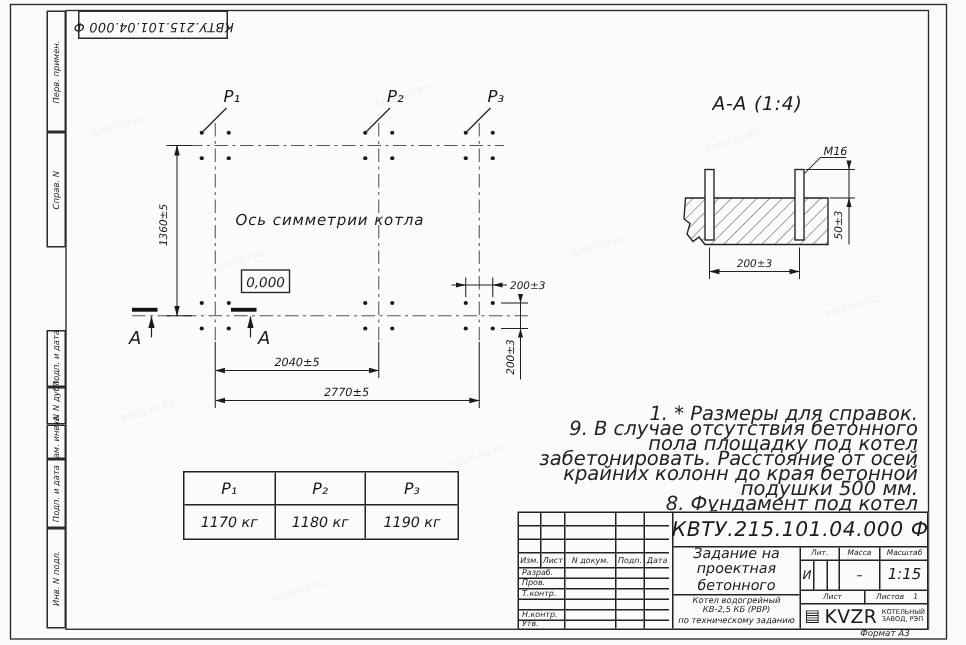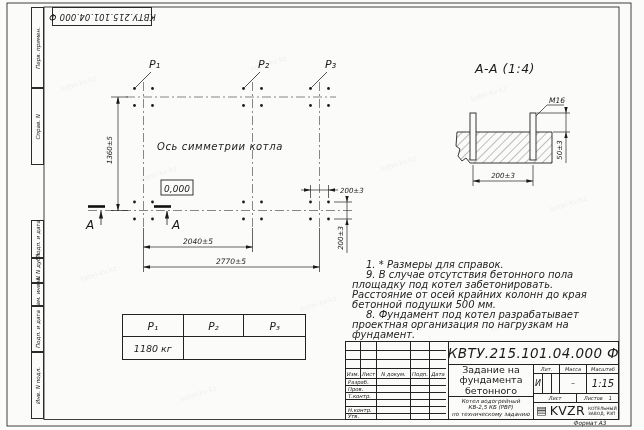--- a/index.html
+++ b/index.html
@@ -12,21 +12,21 @@
   
   .vcell{position:absolute;left:31px;width:13px;border:0.9px solid #2a2a2a;background:#fbfbf9;
          display:flex;align-items:center;justify-content:center;box-sizing:border-box;}
   .vcell span{writing-mode:vertical-rl;transform:rotate(180deg);font-size:5.6px;font-style:italic;
               white-space:nowrap;color:#222;}
   
   .stamp{left:52px;top:7px;width:100px;height:19px;border:0.9px solid #2a2a2a;
          display:flex;align-items:center;justify-content:center;}
   .stamp span{transform:rotate(180deg);font-size:8.5px;font-style:italic;white-space:nowrap;letter-spacing:0.2px;}
   
-  .notes{left:352px;top:260px;width:260px;font-size:10px;line-height:10px;font-style:italic;color:#222;}
+  .notes{left:352px;top:272px;width:260px;font-size:13px;line-height:10px;font-style:italic;color:#222;text-align:right;}
   .notes p{margin:0;text-indent:14px;}
   
   .ptable{left:122px;top:314px;width:184px;height:46px;display:grid;
           grid-template-columns:1fr 1fr 1fr;grid-template-rows:1fr 1fr;
           border:1.4px solid #222;}
   .ptable>div{border-right:1px solid #222;border-bottom:1px solid #222;
               display:flex;align-items:center;justify-content:center;font-style:italic;}
   .ptable>div:nth-child(3n){border-right:none;}
   .ptable>div:nth-child(n+4){border-bottom:none;font-size:9.5px;}
   .ptable>div:nth-child(-n+3){font-size:10.5px;}
@@ -38,21 +38,21 @@
   .tbgrid>div{border-right:0.8px solid #222;border-bottom:0.8px solid #222;
               font-size:5.3px;font-style:italic;display:flex;align-items:center;justify-content:center;
               overflow:hidden;white-space:nowrap;}
   .tbgrid>div.lc{border-right:none;}
   .tbgrid>div.span2{grid-column:span 2;justify-content:flex-start;padding-left:2px;}
   .doccell{left:102px;top:0;width:170px;height:23px;border-left:1.2px solid #222;border-bottom:1.2px solid #222;
            display:flex;align-items:center;justify-content:center;}
   .docnum{font-size:13.5px;font-style:italic;letter-spacing:0.4px;white-space:nowrap;}
   .titlecell{left:102px;top:23px;width:85px;height:32px;border-left:1.2px solid #222;border-bottom:1px solid #222;
              display:flex;flex-direction:column;align-items:center;justify-content:center;}
-  .titlecell div{font-size:9.5px;line-height:10.5px;}
+  .titlecell div{font-size:9.5px;font-style:italic;line-height:10.5px;}
   .subjcell{left:102px;top:55px;width:85px;height:21.5px;border-left:1.2px solid #222;
             display:flex;flex-direction:column;align-items:center;justify-content:center;}
   .subjcell div{font-size:5.6px;font-style:italic;line-height:6.6px;white-space:nowrap;}
   .ritecell{left:187px;top:23px;width:85px;height:53.5px;border-left:1.2px solid #222;}
   .lmsh{position:absolute;left:0;top:0;width:85px;height:9px;display:grid;grid-template-columns:26px 27px 32px;}
   .lmsh>div{border-right:0.8px solid #222;border-bottom:0.8px solid #222;font-size:5px;font-style:italic;
             display:flex;align-items:center;justify-content:center;}
   .lmsh>div:last-child{border-right:none;}
   .lmv{position:absolute;left:0;top:9px;width:85px;height:20px;display:grid;grid-template-columns:9px 9px 8px 27px 32px;}
   .lmv>div{border-right:0.8px solid #222;border-bottom:0.8px solid #222;display:flex;align-items:center;justify-content:center;
@@ -269,21 +269,23 @@
   <div class="abs notes">
     <p>1. * Размеры для справок.</p>
     <p>9. В случае отсутствия бетонного пола площадку под котел забетонировать. Расстояние от осей крайних колонн до края бетонной подушки 500 мм.</p>
     <p>8. Фундамент под котел разрабатывает проектная организация по нагрузкам на фундамент.</p>
   </div>
 
   <div class="abs ptable">
     <div>Р₁</div>
     <div>Р₂</div>
     <div>Р₃</div>
+    <div>1170 кг</div>
     <div>1180 кг</div>
+    <div>1190 кг</div>
   </div>
 
   <div class="abs tb">
 
     <div class="abs tbgrid">
       <div></div>
         <div></div>
         <div></div>
         <div></div>
         <div class="lc"></div>
@@ -327,21 +329,21 @@
         <div style="border-bottom:none"></div>
         <div class="lc" style="border-bottom:none"></div>
     </div>
 
     <div class="abs doccell">
       <span class="docnum">КВТУ.215.101.04.000 Ф</span>
     </div>
 
     <div class="abs titlecell">
       <div>Задание на</div>
-      <div>фундамента</div>
+      <div>проектная</div>
       <div>бетонного</div>
     </div>
 
     <div class="abs subjcell">
       <div>Котел водогрейный</div>
       <div>КВ-2,5 КБ (РВР)</div>
       <div>по техническому заданию</div>
     </div>
 
     <div class="abs ritecell">

